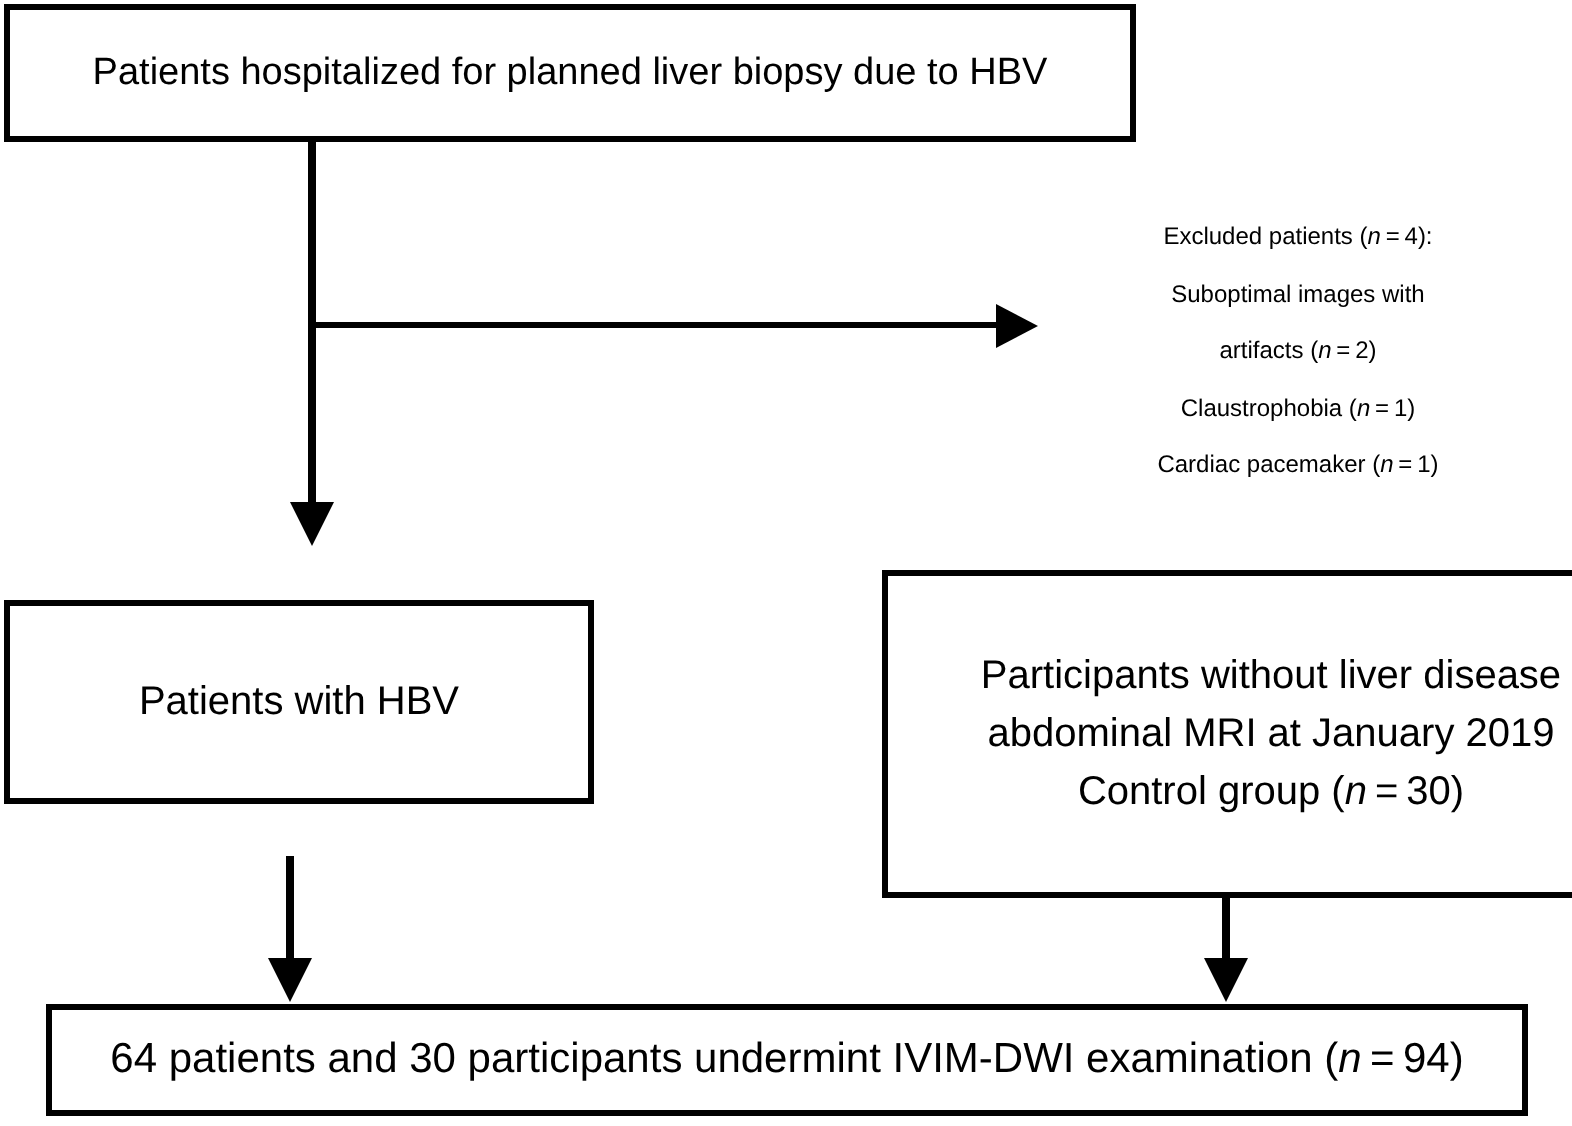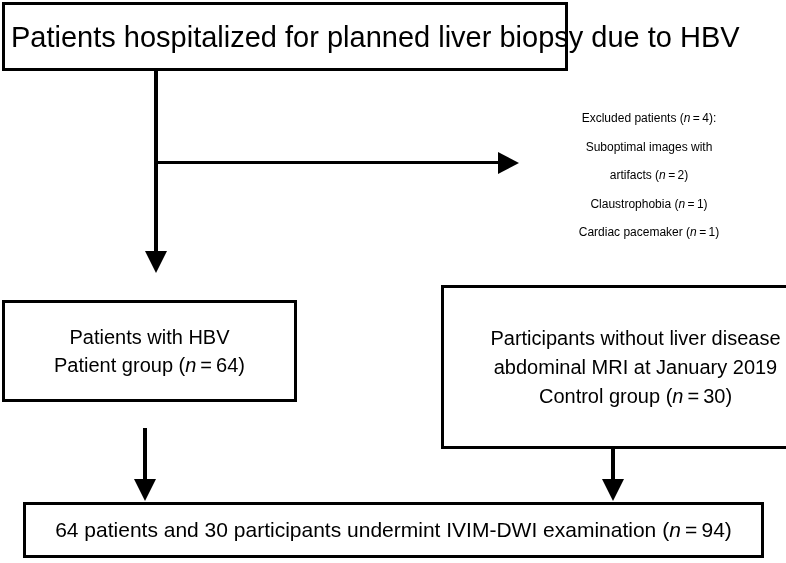--- a/index.html
+++ b/index.html
@@ -38,21 +38,21 @@
     white-space: nowrap;
   }
   .txtblock {
     position: absolute;
     text-align: center;
     box-sizing: border-box;
   }
   
   #box-top {
     left: 2px; top: 2px; width: 566px; height: 69px;
-    font-size: 29px;
+    font-size: 19px;
     line-height: 30px;
   }
   #box-patient {
     left: 2px; top: 300px; width: 295px; height: 102px;
     font-size: 20px;
     line-height: 28px;
   }
   #box-control {
     left: 441px; top: 285px; width: 389px; height: 164px;
     font-size: 20px;
@@ -127,21 +127,20 @@
     <div class="line">Excluded patients (<i class="ital">n</i> = 4):</div>
     <div class="line">Suboptimal images with</div>
     <div class="line">artifacts (<i class="ital">n</i> = 2)</div>
     <div class="line">Claustrophobia (<i class="ital">n</i> = 1)</div>
     <div class="line">Cardiac pacemaker (<i class="ital">n</i> = 1)</div>
   </div>
 
   <div class="box" id="box-patient">
     <div class="box-inner">
       <div class="line">Patients with HBV</div>
-      <div class="line">Patient group (<i class="ital">n</i> = 64)</div>
     </div>
   </div>
 
   <div class="box" id="box-control">
     <div class="box-inner">
       <div class="line">Participants without liver disease</div>
       <div class="line">abdominal MRI at January 2019</div>
       <div class="line">Control group (<i class="ital">n</i> = 30)</div>
     </div>
   </div>

